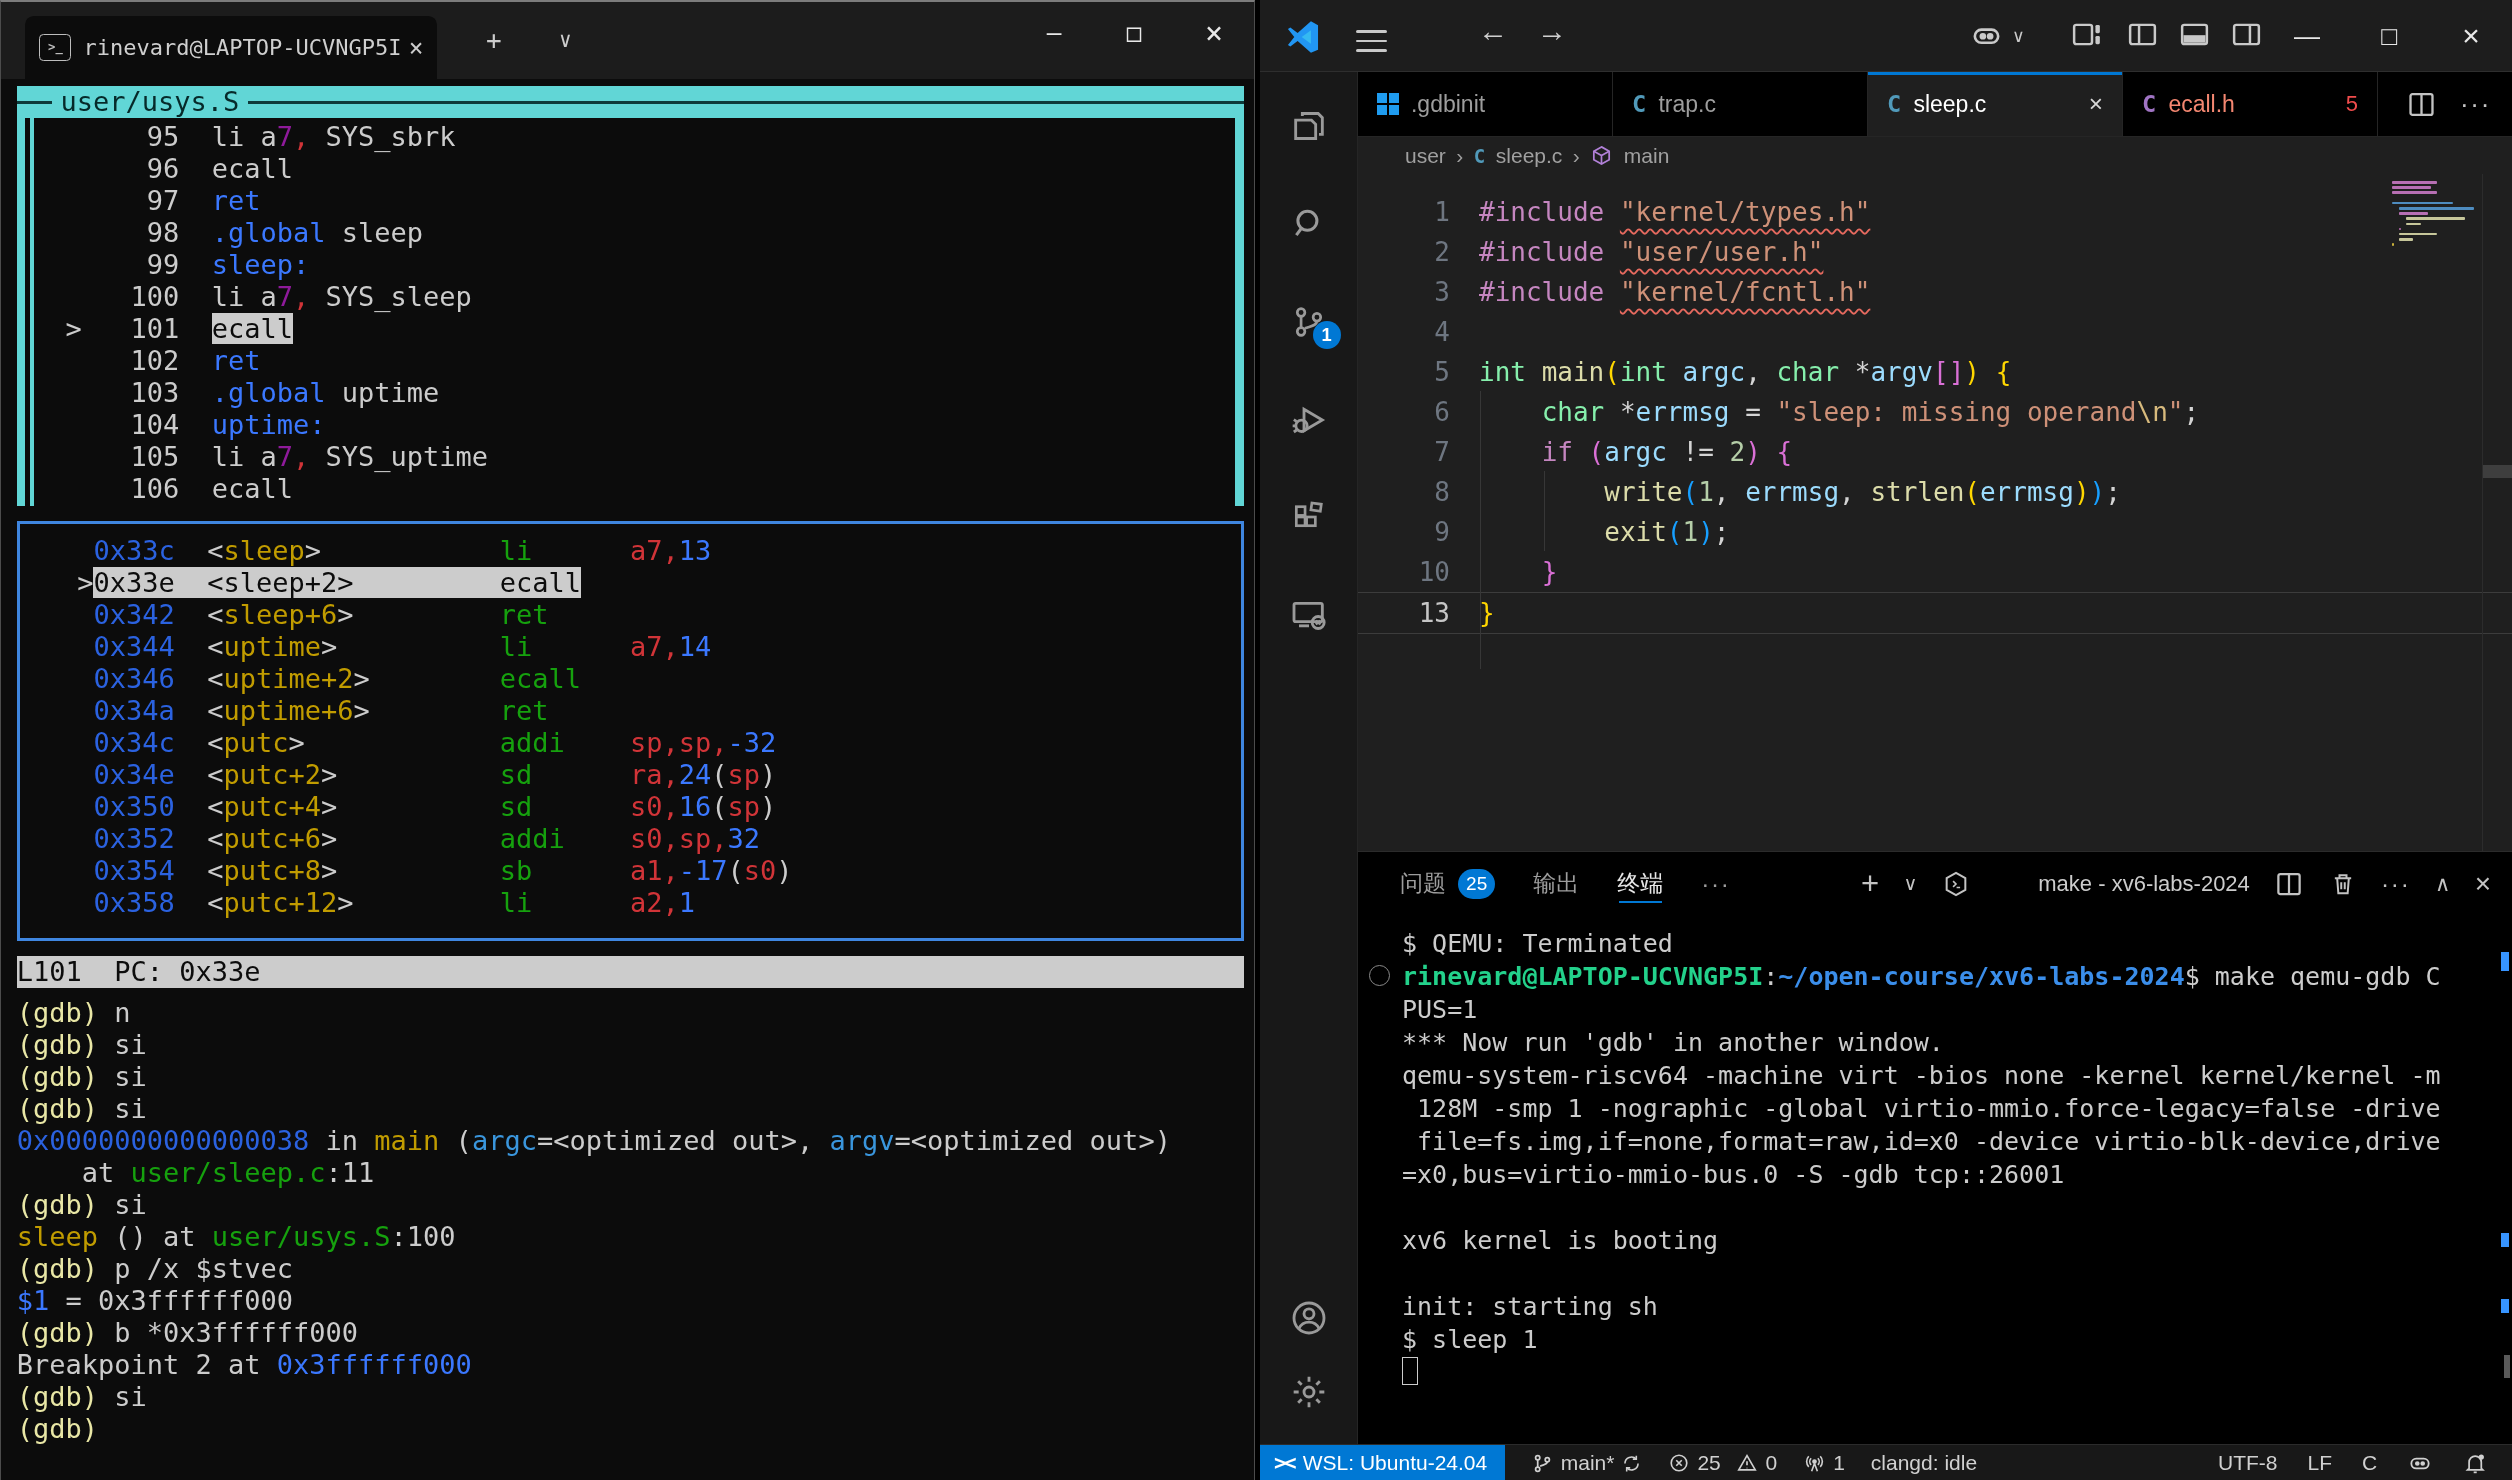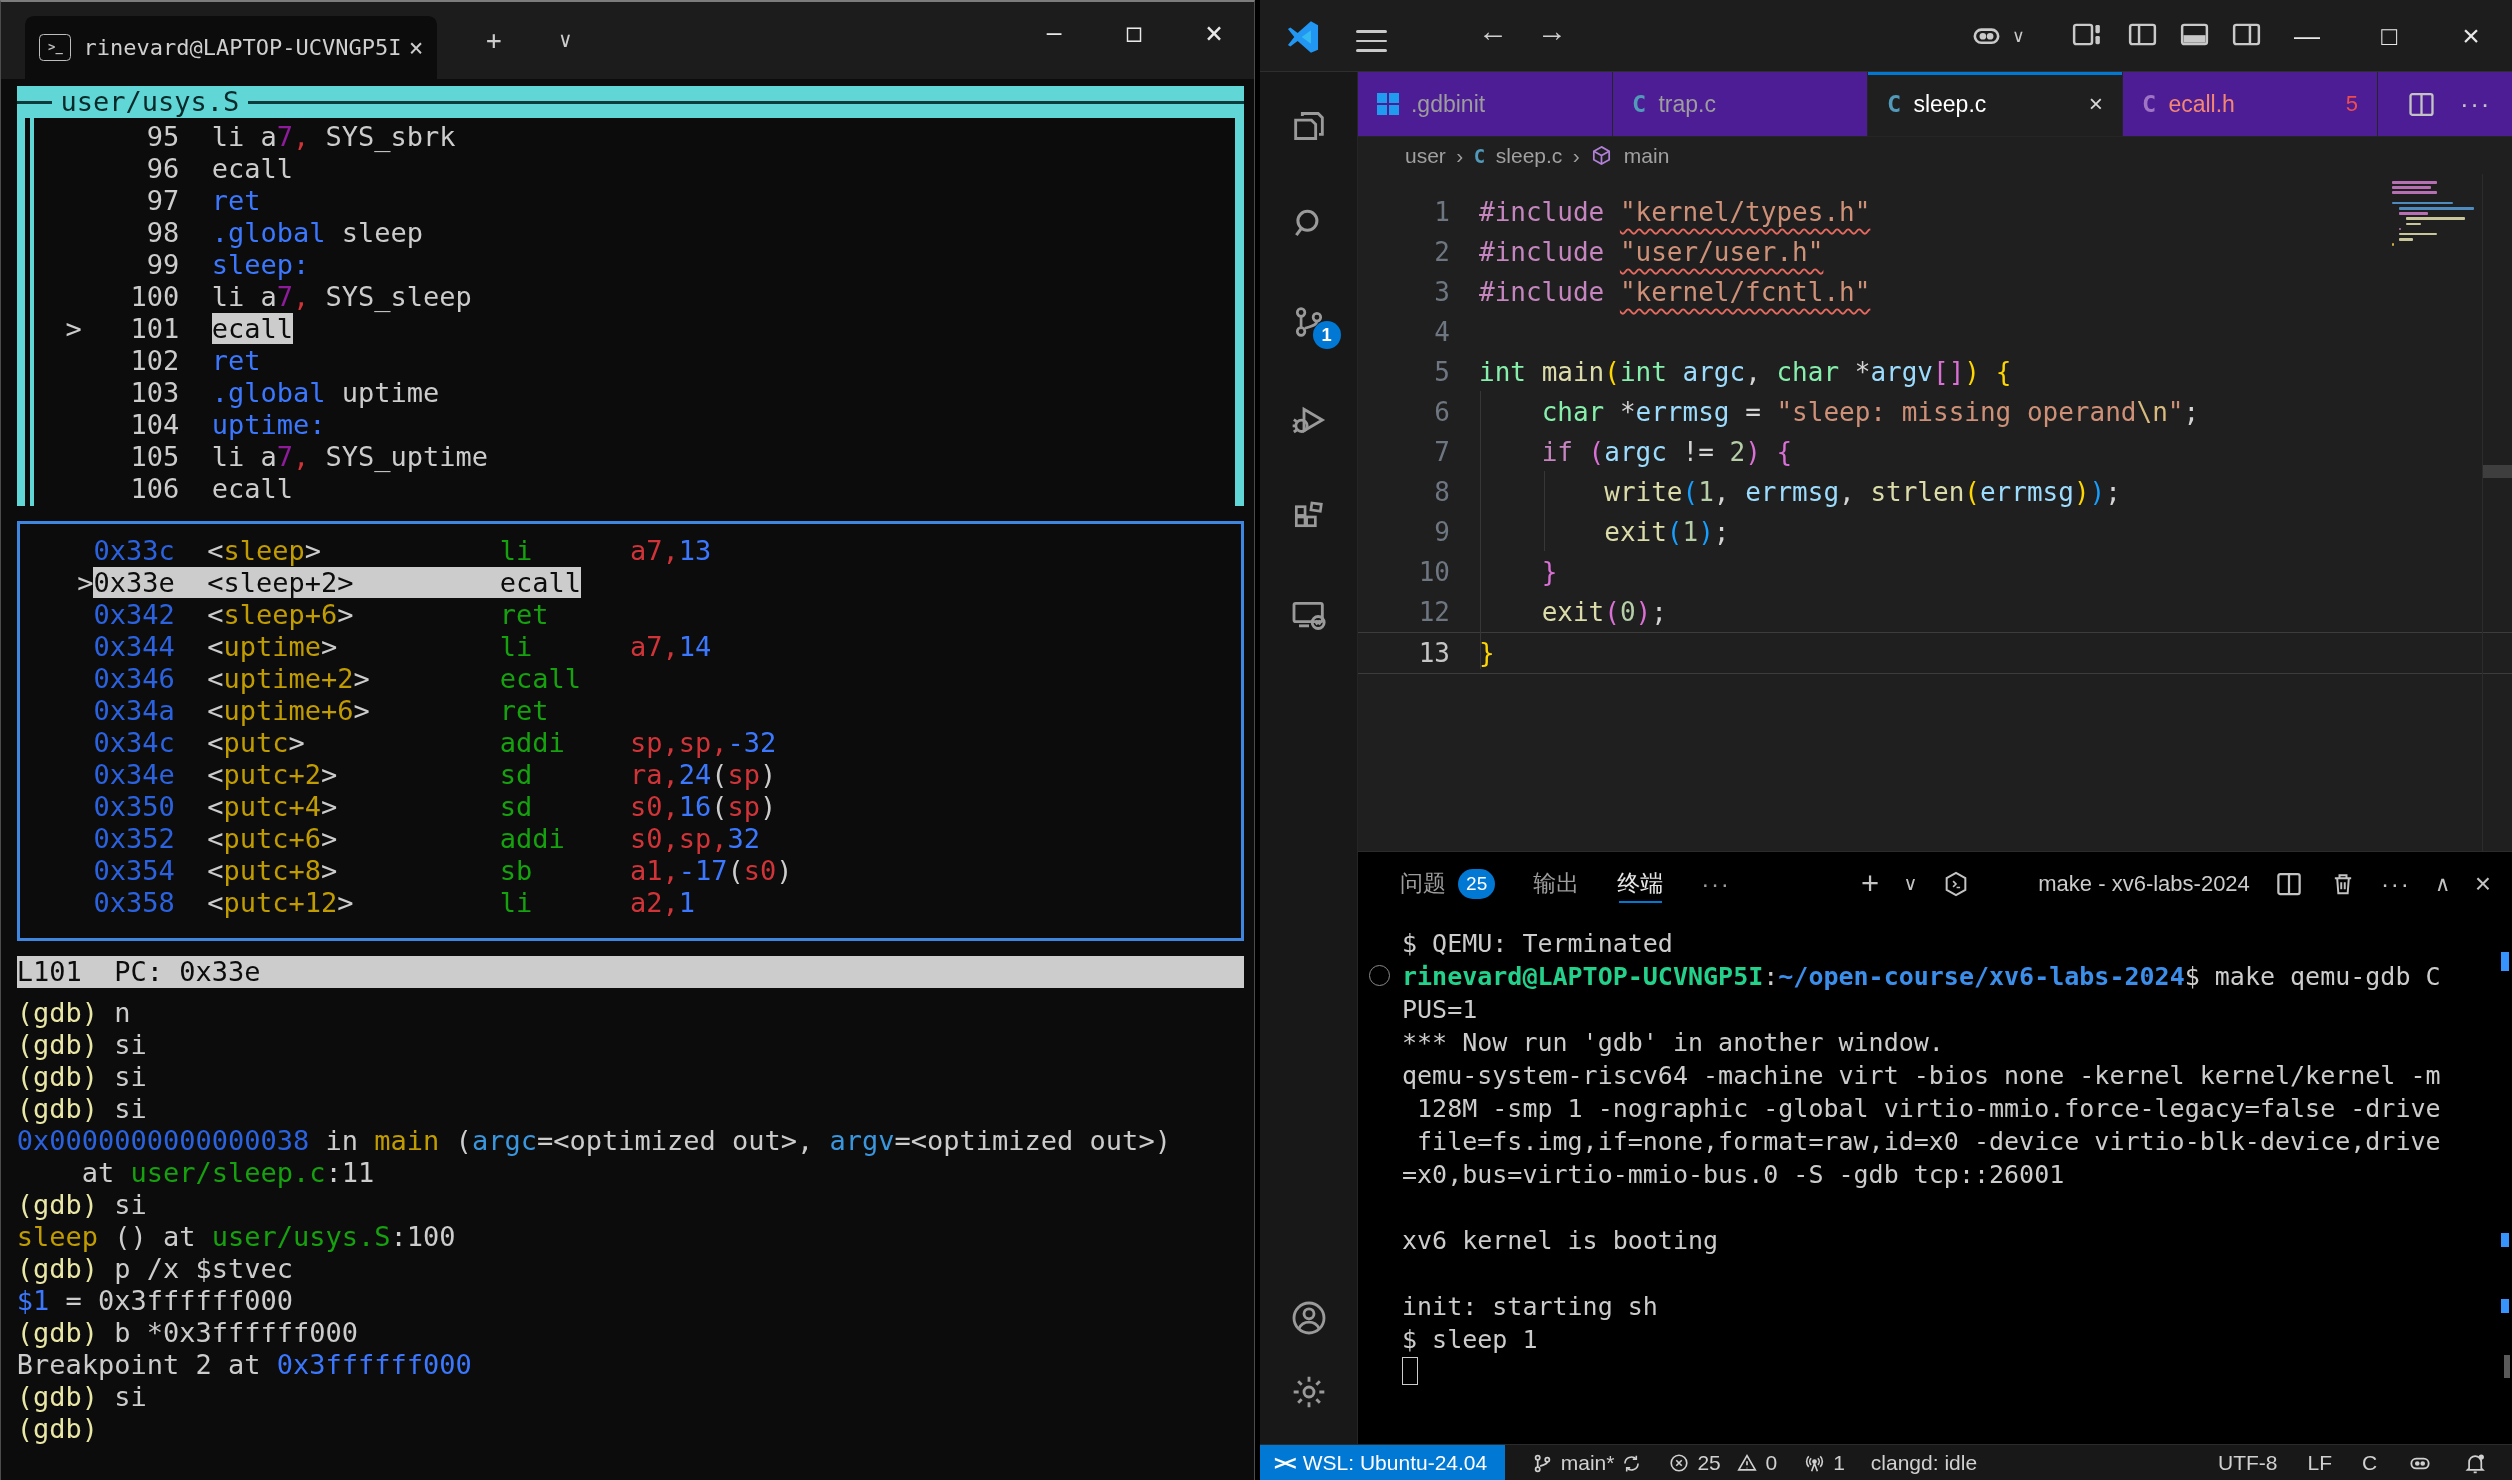--- a/index.html
+++ b/index.html
@@ -51,21 +51,21 @@
     border-radius:7.9px;color:#c3c3c3;font-size:22px;display:flex;align-items:center;padding:0 14px;box-sizing:border-box;white-space:nowrap;overflow:hidden;}
   .title-ico{position:absolute;top:17.5px;color:#cfcfcf;}
   .vs-ctl{position:absolute;top:0;width:82px;height:72px;display:flex;align-items:center;justify-content:center;color:#e8e8e8;font-size:26px;}
 
   .vs-activitybar{position:absolute;left:0;top:72px;width:98px;height:1372px;background:#181818;border-right:0.9px solid #252525;box-sizing:border-box;}
   .ab-item{position:absolute;left:0;width:98px;height:87px;display:flex;align-items:center;justify-content:center;color:#9a9a9a;}
   .ab-badge{position:absolute;right:17.5px;bottom:15.7px;min-width:28px;height:28px;border-radius:14px;background:#0078d4;
     color:#fff;font-size:18.3px;display:flex;align-items:center;justify-content:center;font-weight:bold;}
 
   .vs-editorarea{position:absolute;left:98px;top:72px;width:1154px;height:1372px;}
-  .vs-tabs{position:relative;height:65px;background:#4c1d95;display:flex;border-bottom:0.9px solid #252525;box-sizing:border-box;}
+  .vs-tabs{position:relative;height:65px;background:#000000;display:flex;border-bottom:0.9px solid #252525;box-sizing:border-box;}
   .vs-tab{position:relative;width:255px;display:flex;align-items:center;padding:0 19px;box-sizing:border-box;
     border-right:0.9px solid #252525;color:#9d9d9d;font-size:23px;gap:12.2px;}
   .vs-tab.active{background:#1f1f1f;color:#ffffff;}
   .vs-tab.active::before{content:"";position:absolute;left:0;top:0;width:100%;height:2.6px;background:#0078d4;}
   .c-ico{font:bold 23.6px "DejaVu Sans Mono",monospace;color:#519aba;}
   .c-ico.purple{color:#a074c4;}
   .gdbinit-ico{display:inline-grid;grid-template-columns:9.6px 9.6px;grid-gap:2.6px;}
   .gdbinit-ico span{width:9.6px;height:9.6px;background:#1f9cf0;}
   .tab-close{margin-left:auto;font-size:24.4px;color:#d7d7d7;}
   .tab-badge-red{margin-left:auto;color:#f14c4c;font-size:22px;}
@@ -352,24 +352,20 @@
             <div class="enum">8</div>
             <pre><span class="ek-pun">        </span><span class="ek-fn">write</span><span class="ek-b3">(</span><span class="ek-num">1</span><span class="ek-pun">, </span><span class="ek-var">errmsg</span><span class="ek-pun">, </span><span class="ek-fn">strlen</span><span class="ek-b1">(</span><span class="ek-var">errmsg</span><span class="ek-b1">)</span><span class="ek-b3">)</span><span class="ek-pun">;</span></pre>
           </div>
           <div class="erow">
             <div class="enum">9</div>
             <pre><span class="ek-pun">        </span><span class="ek-fn">exit</span><span class="ek-b3">(</span><span class="ek-num">1</span><span class="ek-b3">)</span><span class="ek-pun">;</span></pre>
           </div>
           <div class="erow">
             <div class="enum">10</div>
             <pre><span class="ek-pun">    </span><span class="ek-b2">}</span></pre>
-          </div>
-          <div class="erow">
-            <div class="enum">12</div>
-            <pre><span class="ek-pun">    </span><span class="ek-fn">exit</span><span class="ek-b2">(</span><span class="ek-num">0</span><span class="ek-b2">)</span><span class="ek-pun">;</span></pre>
           </div>
           <div class="erow active">
             <div class="enum">13</div>
             <pre><span class="ek-b1">}</span></pre>
           </div>
         </div>
       <div class="iguide" style="left:122px;top:217px;height:278px;"></div>
       <div class="iguide" style="left:186px;top:297px;height:80px;"></div>
       <div id="minimap">
           <div class="mrow" style="margin-left: 0px; width: 45px; background: rgb(183, 111, 179);"></div>

